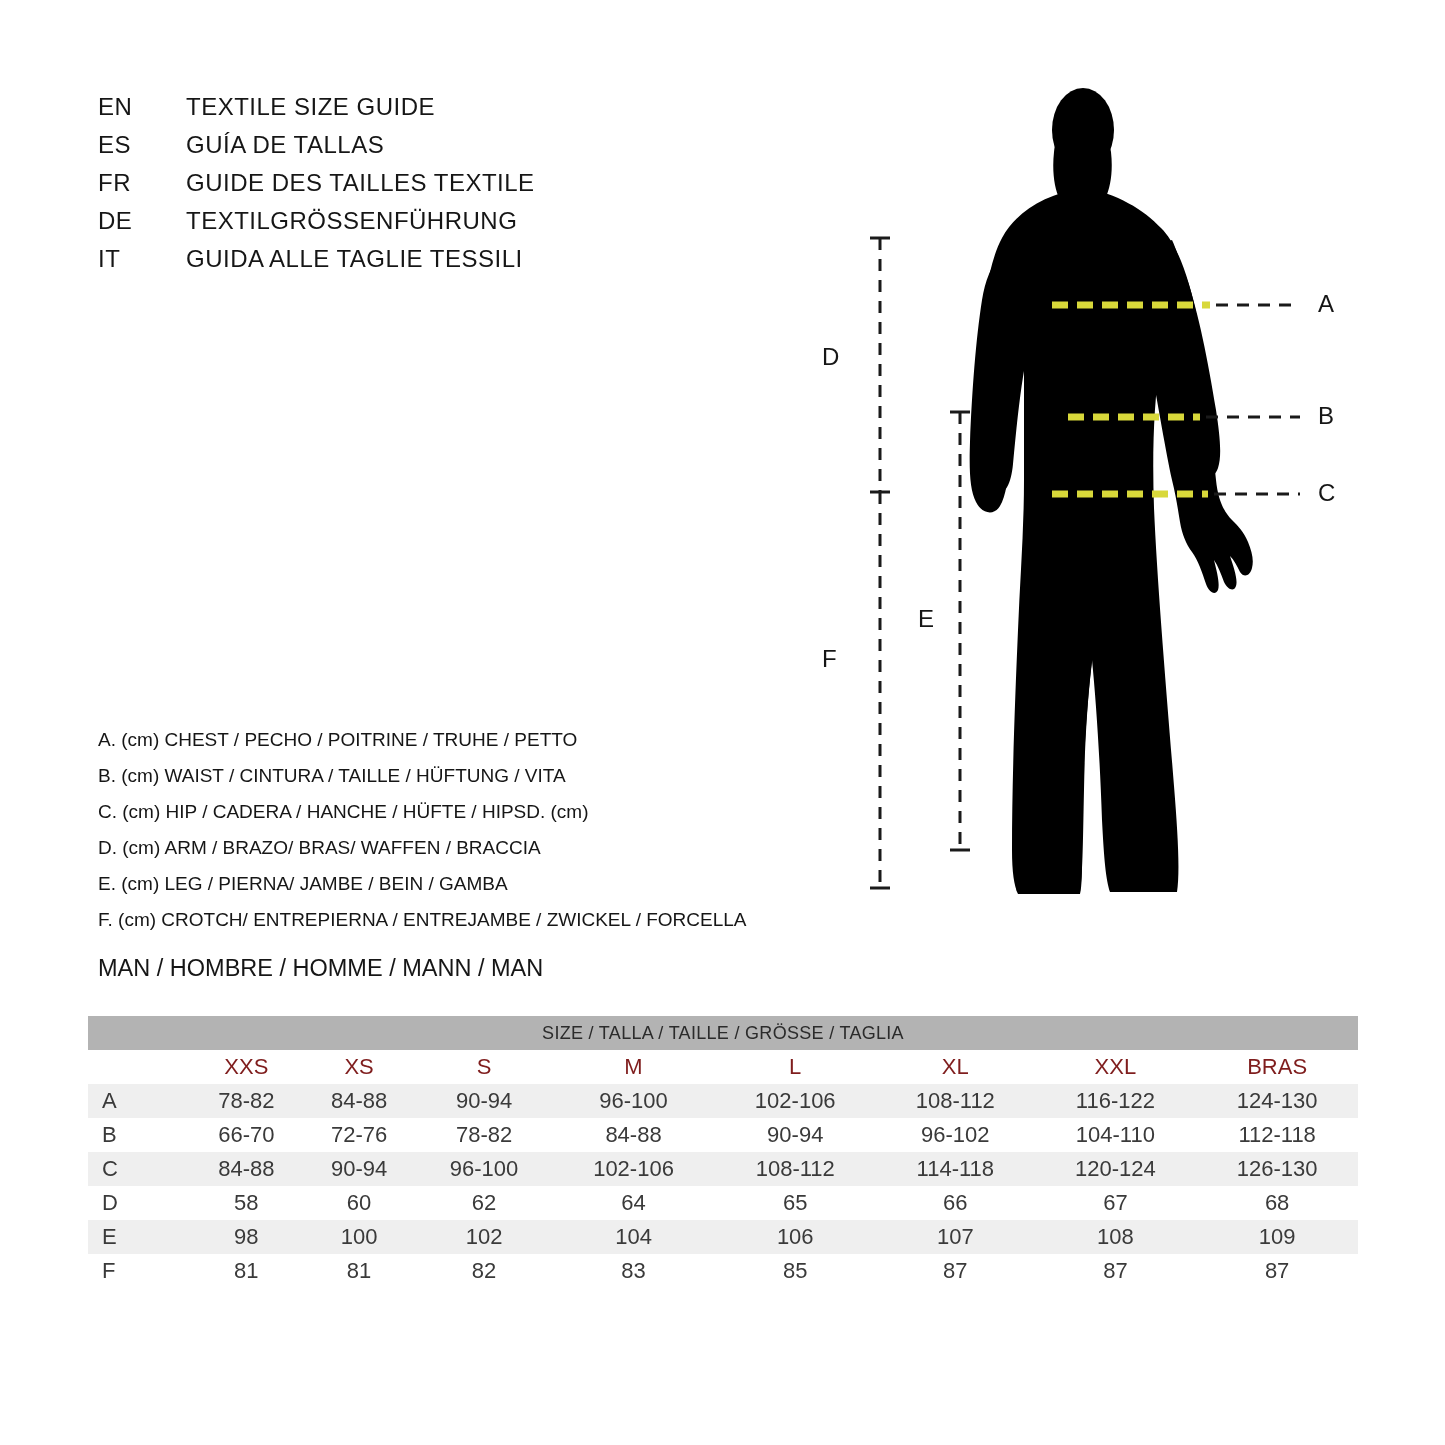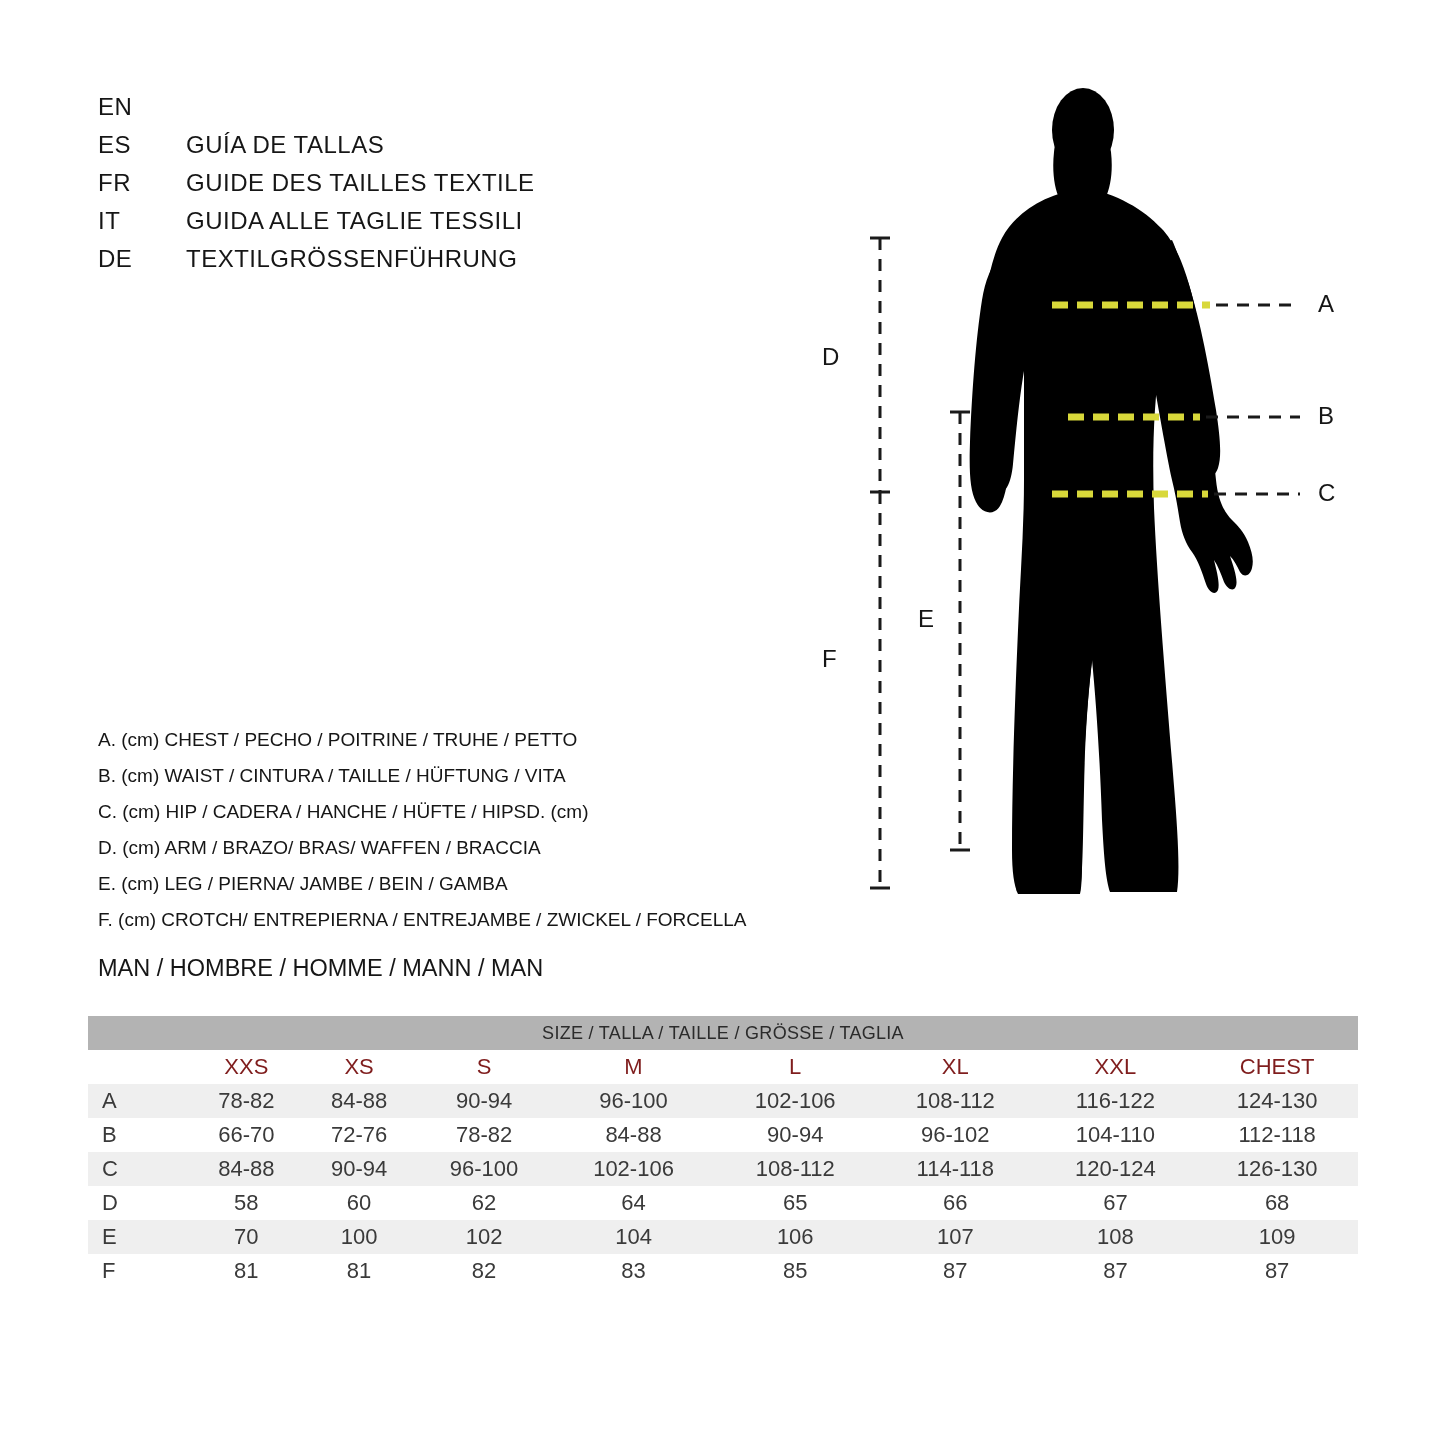--- a/index.html
+++ b/index.html
@@ -128,36 +128,37 @@
   .size-table col.key-col { width: 88px; }
 </style>
 </head>
 <body>
 
 <div class="page">
 
   <div class="titles">
     <div class="title-row">
       <span class="title-lang">EN</span>
+      <span class="title-text">TEXTILE SIZE GUIDE</span>
     </div>
     <div class="title-row">
       <span class="title-lang">ES</span>
       <span class="title-text">GUÍA DE TALLAS</span>
     </div>
     <div class="title-row">
       <span class="title-lang">FR</span>
       <span class="title-text">GUIDE DES TAILLES TEXTILE</span>
     </div>
     <div class="title-row">
+      <span class="title-lang">DE</span>
+      <span class="title-text">TEXTILGRÖSSENFÜHRUNG</span>
+    </div>
+    <div class="title-row">
       <span class="title-lang">IT</span>
       <span class="title-text">GUIDA ALLE TAGLIE TESSILI</span>
-    </div>
-    <div class="title-row">
-      <span class="title-lang">DE</span>
-      <span class="title-text">TEXTILGRÖSSENFÜHRUNG</span>
     </div>
   </div>
 
   <div class="legend">
     <div class="legend-row">A. (cm) CHEST / PECHO / POITRINE / TRUHE / PETTO</div>
     <div class="legend-row">B. (cm) WAIST / CINTURA / TAILLE / HÜFTUNG / VITA</div>
     <div class="legend-row">C. (cm) HIP / CADERA / HANCHE / HÜFTE / HIPSD. (cm)</div>
     <div class="legend-row">D. (cm) ARM / BRAZO/ BRAS/ WAFFEN / BRACCIA</div>
     <div class="legend-row">E. (cm) LEG / PIERNA/ JAMBE / BEIN / GAMBA</div>
     <div class="legend-row">F. (cm) CROTCH/ ENTREPIERNA / ENTREJAMBE / ZWICKEL / FORCELLA</div>
@@ -334,21 +335,21 @@
         </tr>
         <tr class="row-sizes">
           <td class="col-key"></td>
           <td>XXS</td>
           <td>XS</td>
           <td>S</td>
           <td>M</td>
           <td>L</td>
           <td>XL</td>
           <td>XXL</td>
-          <td>CHEST</td>
+          <td>BRAS</td>
         </tr>
 
         <tr class="row-alt">
           <td class="col-key">A</td>
           <td>78-82</td>
           <td>84-88</td>
           <td>90-94</td>
           <td>96-100</td>
           <td>102-106</td>
           <td>108-112</td>
@@ -387,21 +388,21 @@
           <td>62</td>
           <td>64</td>
           <td>65</td>
           <td>66</td>
           <td>67</td>
           <td>68</td>
         </tr>
 
         <tr class="row-alt">
           <td class="col-key">E</td>
-          <td>70</td>
+          <td>98</td>
           <td>100</td>
           <td>102</td>
           <td>104</td>
           <td>106</td>
           <td>107</td>
           <td>108</td>
           <td>109</td>
         </tr>
 
         <tr class="row-plain">

